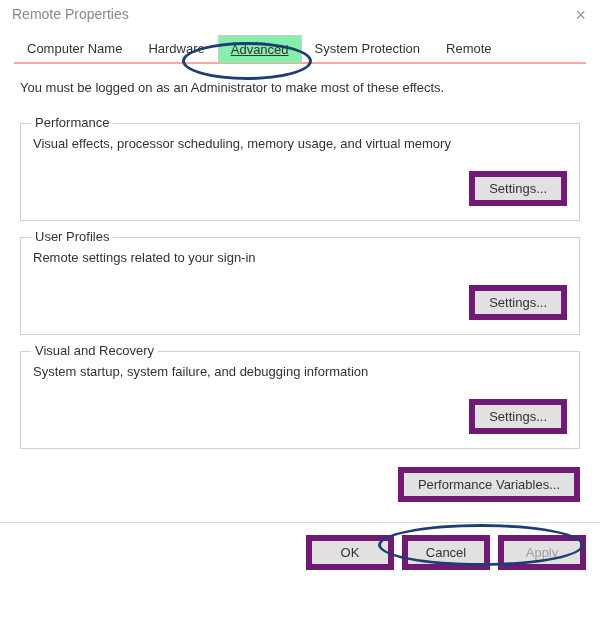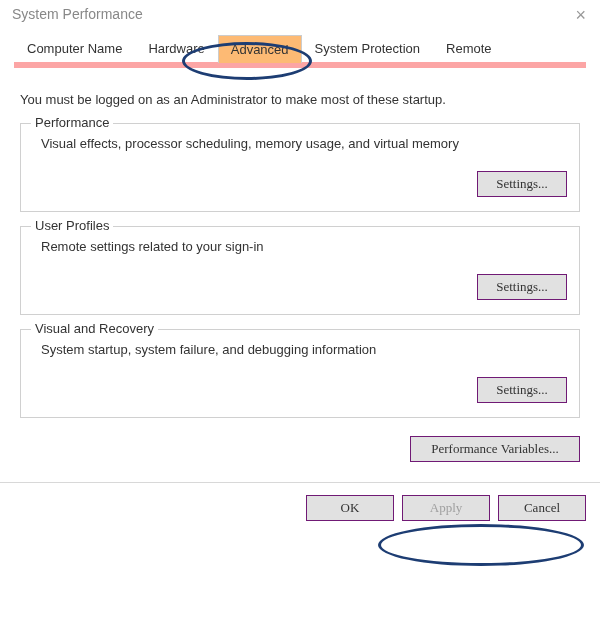--- a/index.html
+++ b/index.html
@@ -28,45 +28,46 @@
     padding: 0 6px;
     cursor: pointer;
     line-height: 1;
   }
   .dialog-body {
     padding: 6px 14px 0 14px;
   }
   .tabstrip {
     display: flex;
     align-items: flex-end;
-    border-bottom: 6px solid #fca5a5;
-    margin-bottom: 16px;
+    border-bottom: 2px solid #fca5a5;
+    margin-bottom: 8px;
   }
   .tab {
     padding: 6px 12px 6px 12px;
     border: 1px solid transparent;
     border-bottom: none;
     color: #333;
     cursor: pointer;
     font-size: 13px;
     position: relative;
   }
   .tab.active {
     border-color: #ccc;
-    background: #fdba74;
+    background: #86efac;
     margin-bottom: -1px;
     z-index: 2;
+    text-decoration: underline;
   }
   .intro-text {
     padding: 8px 6px 12px 6px;
   }
   .groupbox {
     border: 1px solid #d0d0d0;
-    margin: 4px 6px 14px 6px;
-    padding: 12px 12px 14px 20px;
+    margin: 16px 6px 14px 6px;
+    padding: 12px 12px 14px 12px;
     position: relative;
   }
   .group-legend {
     position: absolute;
     top: -9px;
     left: 10px;
     background: #fff;
     padding: 0 4px;
     font-size: 13px;
     color: #333;
@@ -74,23 +75,23 @@
   .group-desc {
     margin-bottom: 20px;
     font-size: 13px;
   }
   .btnrow-right {
     display: flex;
     justify-content: flex-end;
   }
   button.win {
     background: #e1e1e1;
-    border: 1px solid #701a75;
+    border: 6px solid #701a75;
     padding: 4px 14px;
-    font-family: Liberation Serif, serif;
+    font-family: Liberation Sans, sans-serif;
     font-size: 13px;
     min-width: 90px;
     cursor: pointer;
     color: #333;
   }
   button.win:disabled {
     color: #a0a0a0;
     cursor: default;
   }
   .envvar-row {
@@ -119,35 +120,35 @@
     border: 3px solid #1d3d73;
     border-radius: 50%;
     pointer-events: none;
     z-index: 50;
   }
 </style>
 </head>
 <body>
 
 <div class="titlebar">
-  <span>System Performance</span>
+  <span>Remote Properties</span>
   <span class="close-x">×</span>
 </div>
 
 <div class="dialog-body">
 
   <div class="tabstrip">
     <div class="tab">Computer Name</div>
     <div class="tab">Hardware</div>
     <div class="tab active">Advanced</div>
     <div class="tab">System Protection</div>
     <div class="tab">Remote</div>
   </div>
 
-  <div class="intro-text">You must be logged on as an Administrator to make most of these startup.</div>
+  <div class="intro-text">You must be logged on as an Administrator to make most of these effects.</div>
 
   <div class="groupbox">
     <span class="group-legend">Performance</span>
     <div class="group-desc">Visual effects, processor scheduling, memory usage, and virtual memory</div>
     <div class="btnrow-right">
       <button class="win">Settings...</button>
     </div>
   </div>
 
   <div class="groupbox">
@@ -169,18 +170,18 @@
   <div class="envvar-row">
     <button class="win envvar">Performance Variables...</button>
   </div>
 
 </div>
 
 <div class="footer-divider"></div>
 
 <div class="dialog-footer">
   <button class="win">OK</button>
+  <button class="win">Cancel</button>
   <button class="win" disabled="">Apply</button>
-  <button class="win">Cancel</button>
 </div>
 
 <div class="highlight-oval" style="left:182px; top:42px; width:130px; height:38px;"></div>
 <div class="highlight-oval" style="left:378px; top:524px; width:206px; height:42px;"></div>
 
 </body></html>

